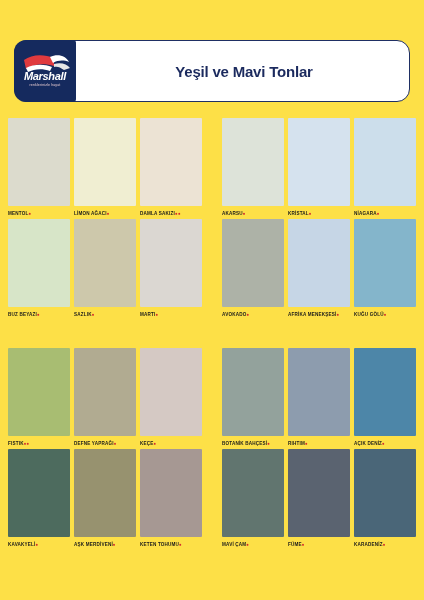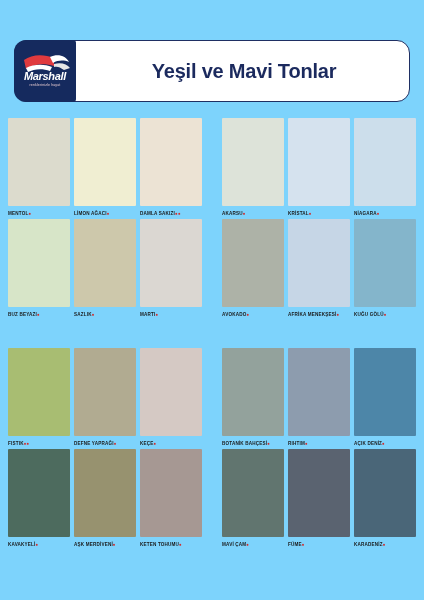--- a/index.html
+++ b/index.html
@@ -11,21 +11,21 @@
     height: 600px;
     background: #ffffff;
     font-family: "Liberation Sans", sans-serif;
     overflow: hidden;
   }
 
   .page {
     position: relative;
     width: 424px;
     height: 600px;
-    background: #7dd3fc;
+    background: #fde047;
     box-sizing: border-box;
   }
 
   
   .header {
     position: absolute;
     left: 14px;
     top: 40px;
     width: 396px;
     height: 62px;
@@ -94,21 +94,21 @@
   .header-title {
     position: absolute;
     left: 62px;
     top: 0;
     width: 334px;
     height: 60px;
     display: flex;
     align-items: center;
     justify-content: center;
     color: #1b2a5e;
-    font-size: 20px;
+    font-size: 15px;
     font-weight: bold;
     letter-spacing: -0.2px;
     font-family: "Liberation Sans", sans-serif;
   }
 
   
   .palette {
     position: absolute;
     left: 0;
     top: 118px;

